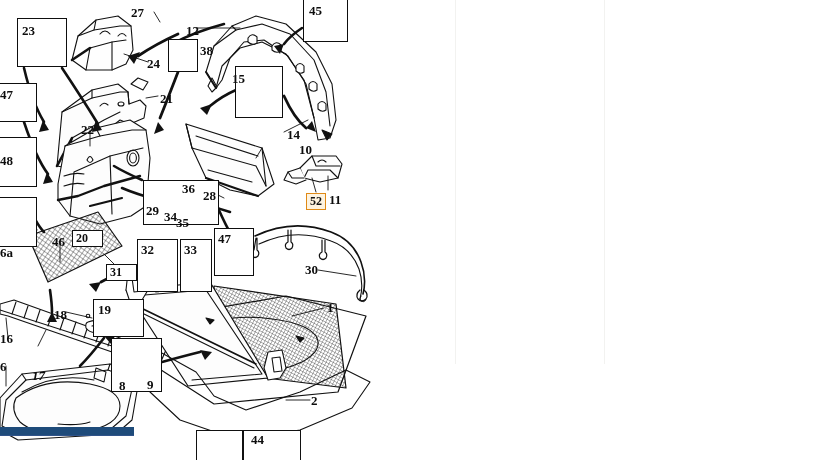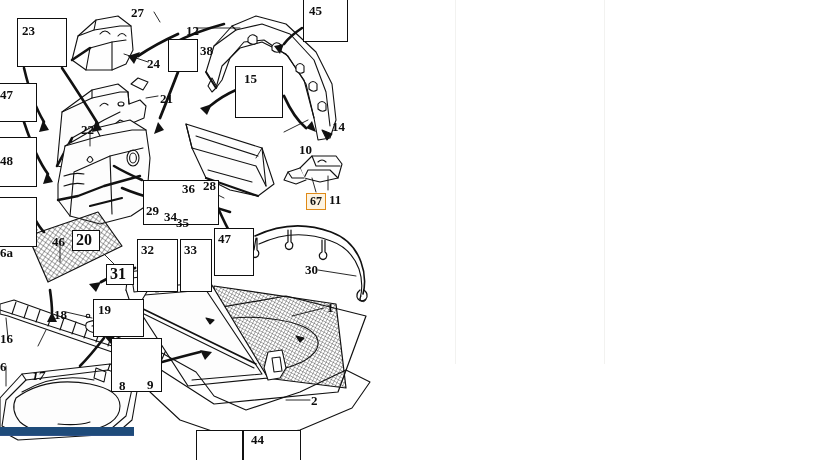--- a/index.html
+++ b/index.html
@@ -30,22 +30,22 @@
     font-size:13px;
     font-weight:700;
     color:#0d0d0d;
     line-height:1;
     white-space:nowrap;
     letter-spacing:0px;
   }
   .callout.boxed{
     border:1.4px solid #111;
     background:#ffffff;
-    padding:1px 7px 2px 3px;
-    font-size:16px;
+    padding:1px 14px 2px 3px;
+    font-size:12px;
   }
   .callout.highlight{
     border:1.6px solid #e08a16;
     background:#fdf3e0;
     padding:1px 3px 2px 3px;
     font-size:12px;
     color:#111;
   }
   .insetbox{
     position:absolute;
@@ -424,30 +424,30 @@
   <div class="botbox" style="left:196px;top:430px; width:47px; height:30px;"></div>
   <div class="botbox" style="left:243px;top:430px; width:58px;  height:30px;"></div>
 
   <div class="callout" style="left:131px;top:6px;">27</div>
   <div class="callout" style="left:186px;top:24px;text-align:right;">12</div>
   <div class="callout" style="left:309px;top:4px;">45</div>
   <div class="callout" style="left:22px;top:24px;">23</div>
   <div class="callout" style="left:172px;top:44px;margin-left:28px;">38</div>
   <div class="callout" style="left:147px;top:57px;">24</div>
   <div class="callout" style="left:0px;top:88px;">47</div>
-  <div class="callout" style="left:244px;top:72px;">15</div>
+  <div class="callout" style="left:232px;top:72px;">15</div>
   <div class="callout" style="left:160px;top:92px;">21</div>
   <div class="callout" style="left:81px;top:123px;">22</div>
-  <div class="callout" style="left:287px;top:120px;margin-left:45px;">14</div>
+  <div class="callout" style="left:287px;top:128px;">14</div>
   <div class="callout" style="left:263px;top:143px;margin-left:36px;">10</div>
   <div class="callout" style="left:0px;top:142px;margin-top:12px;">48</div>
   <div class="callout" style="left:329px;top:193px;">11</div>
-  <div class="callout highlight" style="left:306px;top:193px;">67</div>
+  <div class="callout highlight" style="left:306px;top:193px;">52</div>
   <div class="callout" style="left:182px;top:182px;">36</div>
-  <div class="callout" style="left:203px;top:179px;">28</div>
+  <div class="callout" style="left:203px;top:189px;">28</div>
   <div class="callout" style="left:146px;top:204px;">29</div>
   <div class="callout" style="left:164px;top:210px;">34</div>
   <div class="callout" style="left:176px;top:216px;">35</div>
   <div class="callout" style="left:0px;top:202px;margin-top:44px;">6a</div>
   <div class="callout" style="left:52px;top:235px;">46</div>
   <div class="callout boxed" style="left:72px;top:230px;">20</div>
   <div class="callout" style="left:141px;top:243px;">32</div>
   <div class="callout" style="left:184px;top:243px;">33</div>
   <div class="callout" style="left:218px;top:232px;">47</div>
   <div class="callout boxed" style="left:106px;top:264px;">31</div>

